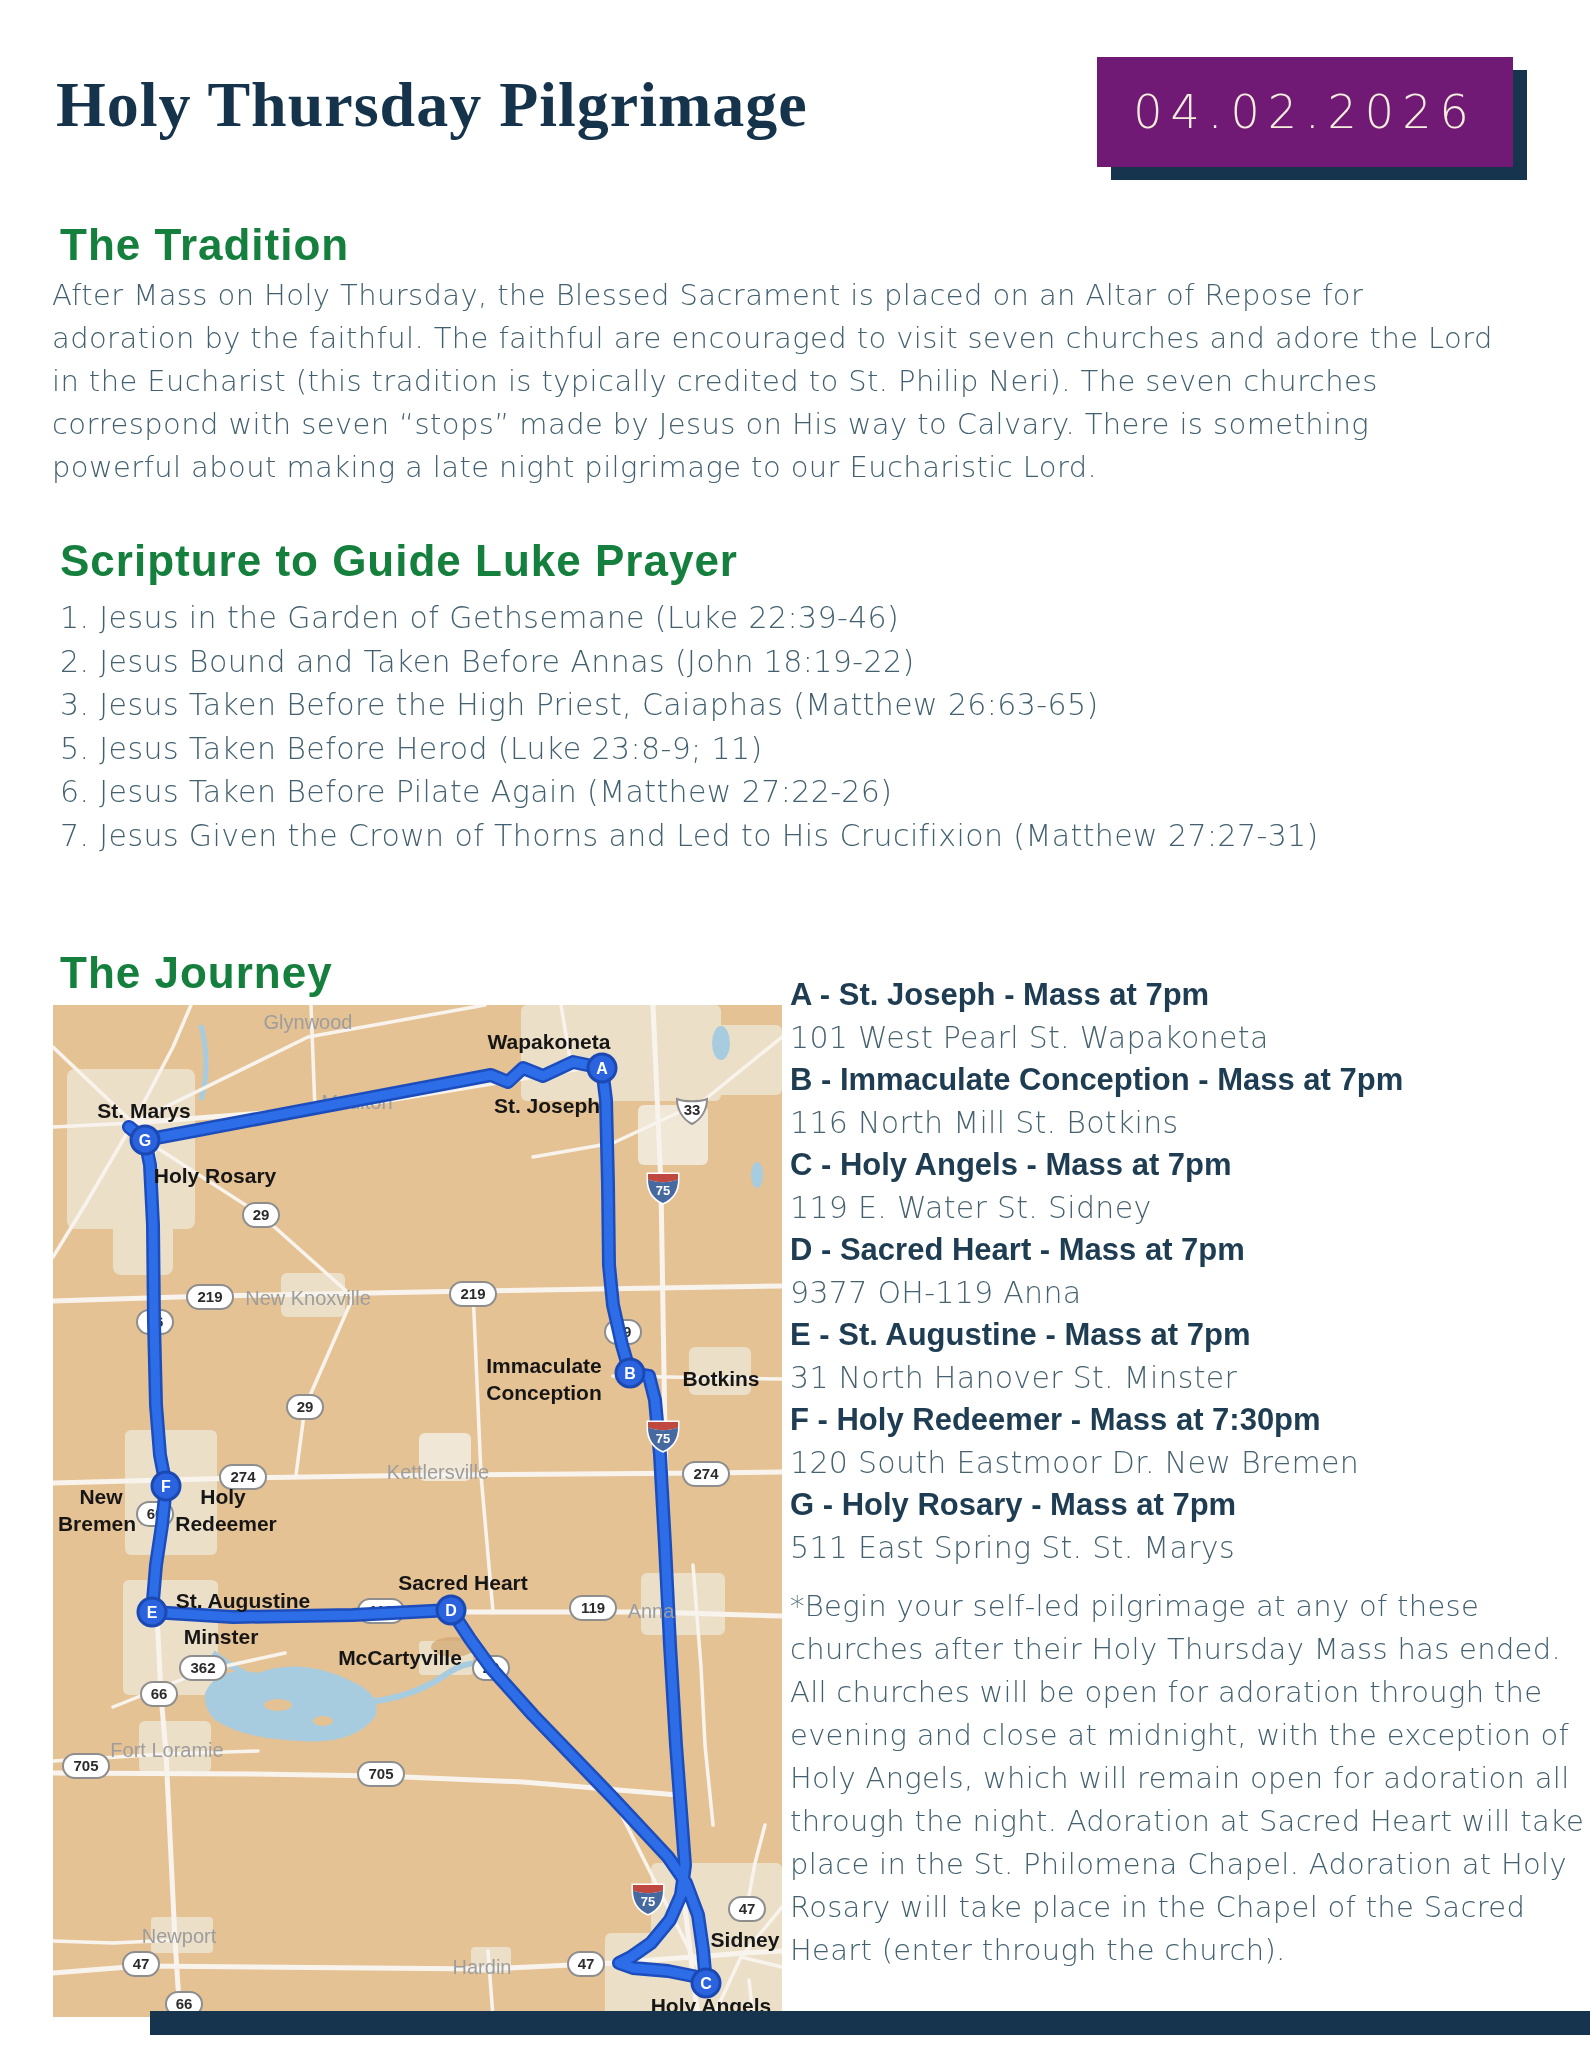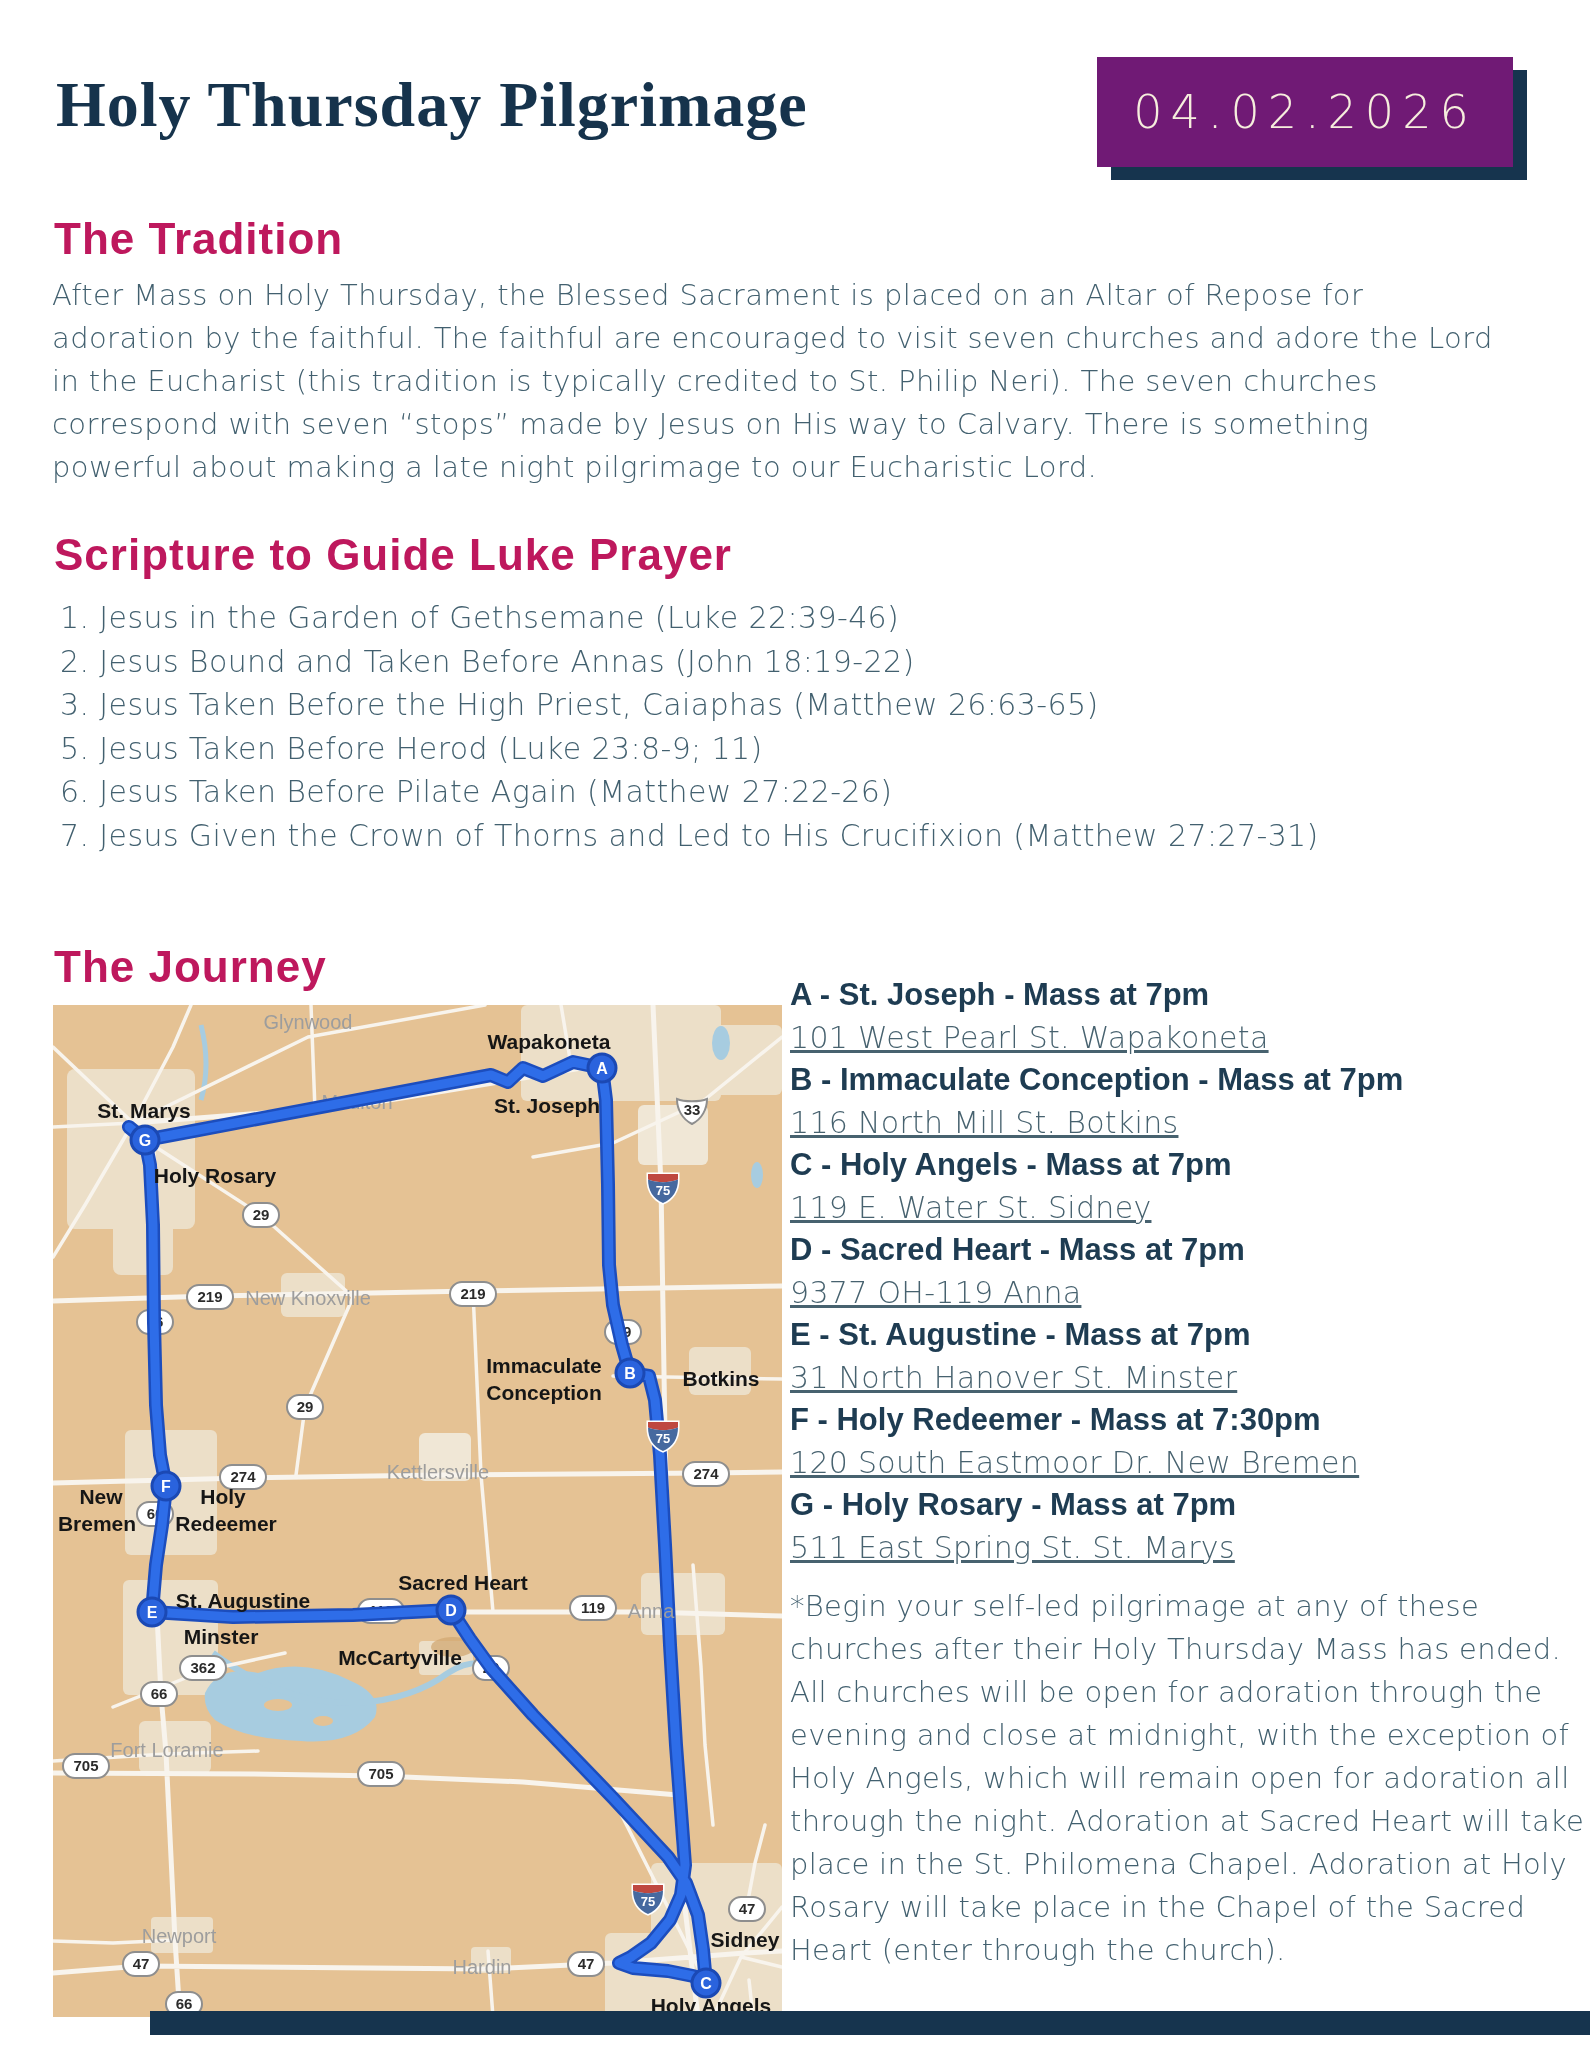--- a/index.html
+++ b/index.html
@@ -5,37 +5,37 @@
   html,body{margin:0;padding:0;background:#ffffff;}
   .page{position:relative;width:1590px;height:2057px;background:#ffffff;overflow:hidden;
         font-family:"Liberation Sans",sans-serif;}
   .page-title{position:absolute;left:52px;top:64px;margin:4px;
         font:700 64px "Liberation Serif",serif;color:#16334c;letter-spacing:1px;}
   .date-badge{position:absolute;left:1097px;top:57px;width:416px;height:110px;
         background:#701a75;box-shadow:14px 13px 0 #16344e;
         display:flex;align-items:center;justify-content:center;
         font:300 46px "DejaVu Sans","Liberation Sans",sans-serif;
         letter-spacing:8px;color:#f6eedd;}
-  .sec-heading{position:absolute;margin:2px;font:700 44px "Liberation Sans",sans-serif;
-        color:#be185d;letter-spacing:1px;}
+  .sec-heading{position:absolute;margin:8px;font:700 44px "Liberation Sans",sans-serif;
+        color:#15803d;letter-spacing:1px;}
   #h-tradition{left:52px;top:212px;}
   #p-tradition{position:absolute;left:52px;top:274px;width:1450px;margin:0;
         font:200 29px "DejaVu Sans","Liberation Sans",sans-serif;color:#42606f;
         line-height:43px;letter-spacing:.4px;}
   #h-scripture{left:52px;top:528px;}
   #scripture-list{position:absolute;left:60px;top:596px;}
   .scripture-item{font:200 30px "DejaVu Sans","Liberation Sans",sans-serif;color:#42606f;
         line-height:43.5px;white-space:nowrap;letter-spacing:.4px;}
   #h-journey{left:52px;top:940px;}
   .map-wrap{position:absolute;left:53px;top:1005px;width:729px;height:1012px;}
   .right-col{position:absolute;left:790px;top:974px;width:795px;}
   .church-name{font:700 31px "Liberation Sans",sans-serif;color:#1e3c52;
         line-height:42.5px;white-space:nowrap;}
   .church-address{font:200 30px "DejaVu Sans","Liberation Sans",sans-serif;color:#47626f;
-        line-height:42.5px;white-space:nowrap;letter-spacing:.3px;text-decoration:underline;}
+        line-height:42.5px;white-space:nowrap;letter-spacing:.3px;}
   #journey-note{margin:16px 0 0 0;font:200 29px "DejaVu Sans","Liberation Sans",sans-serif;
         color:#42606f;line-height:43px;letter-spacing:.3px;}
   .footer-bar{position:absolute;left:150px;top:2011px;width:1440px;height:24px;background:#16344e;}
   
   .town-black{font:700 21px "Liberation Sans",sans-serif;fill:#161616;text-anchor:middle;}
   .town-gray{font:400 20px "Liberation Sans",sans-serif;fill:#9d9d9d;text-anchor:middle;}
   .shield-num{font:600 15px "Liberation Sans",sans-serif;fill:#2b2b2b;text-anchor:middle;}
   .i-num{font:700 13px "Liberation Sans",sans-serif;fill:#ffffff;text-anchor:middle;}
   .marker-letter{font:700 16px "Liberation Sans",sans-serif;fill:#ffffff;text-anchor:middle;}
 </style>

